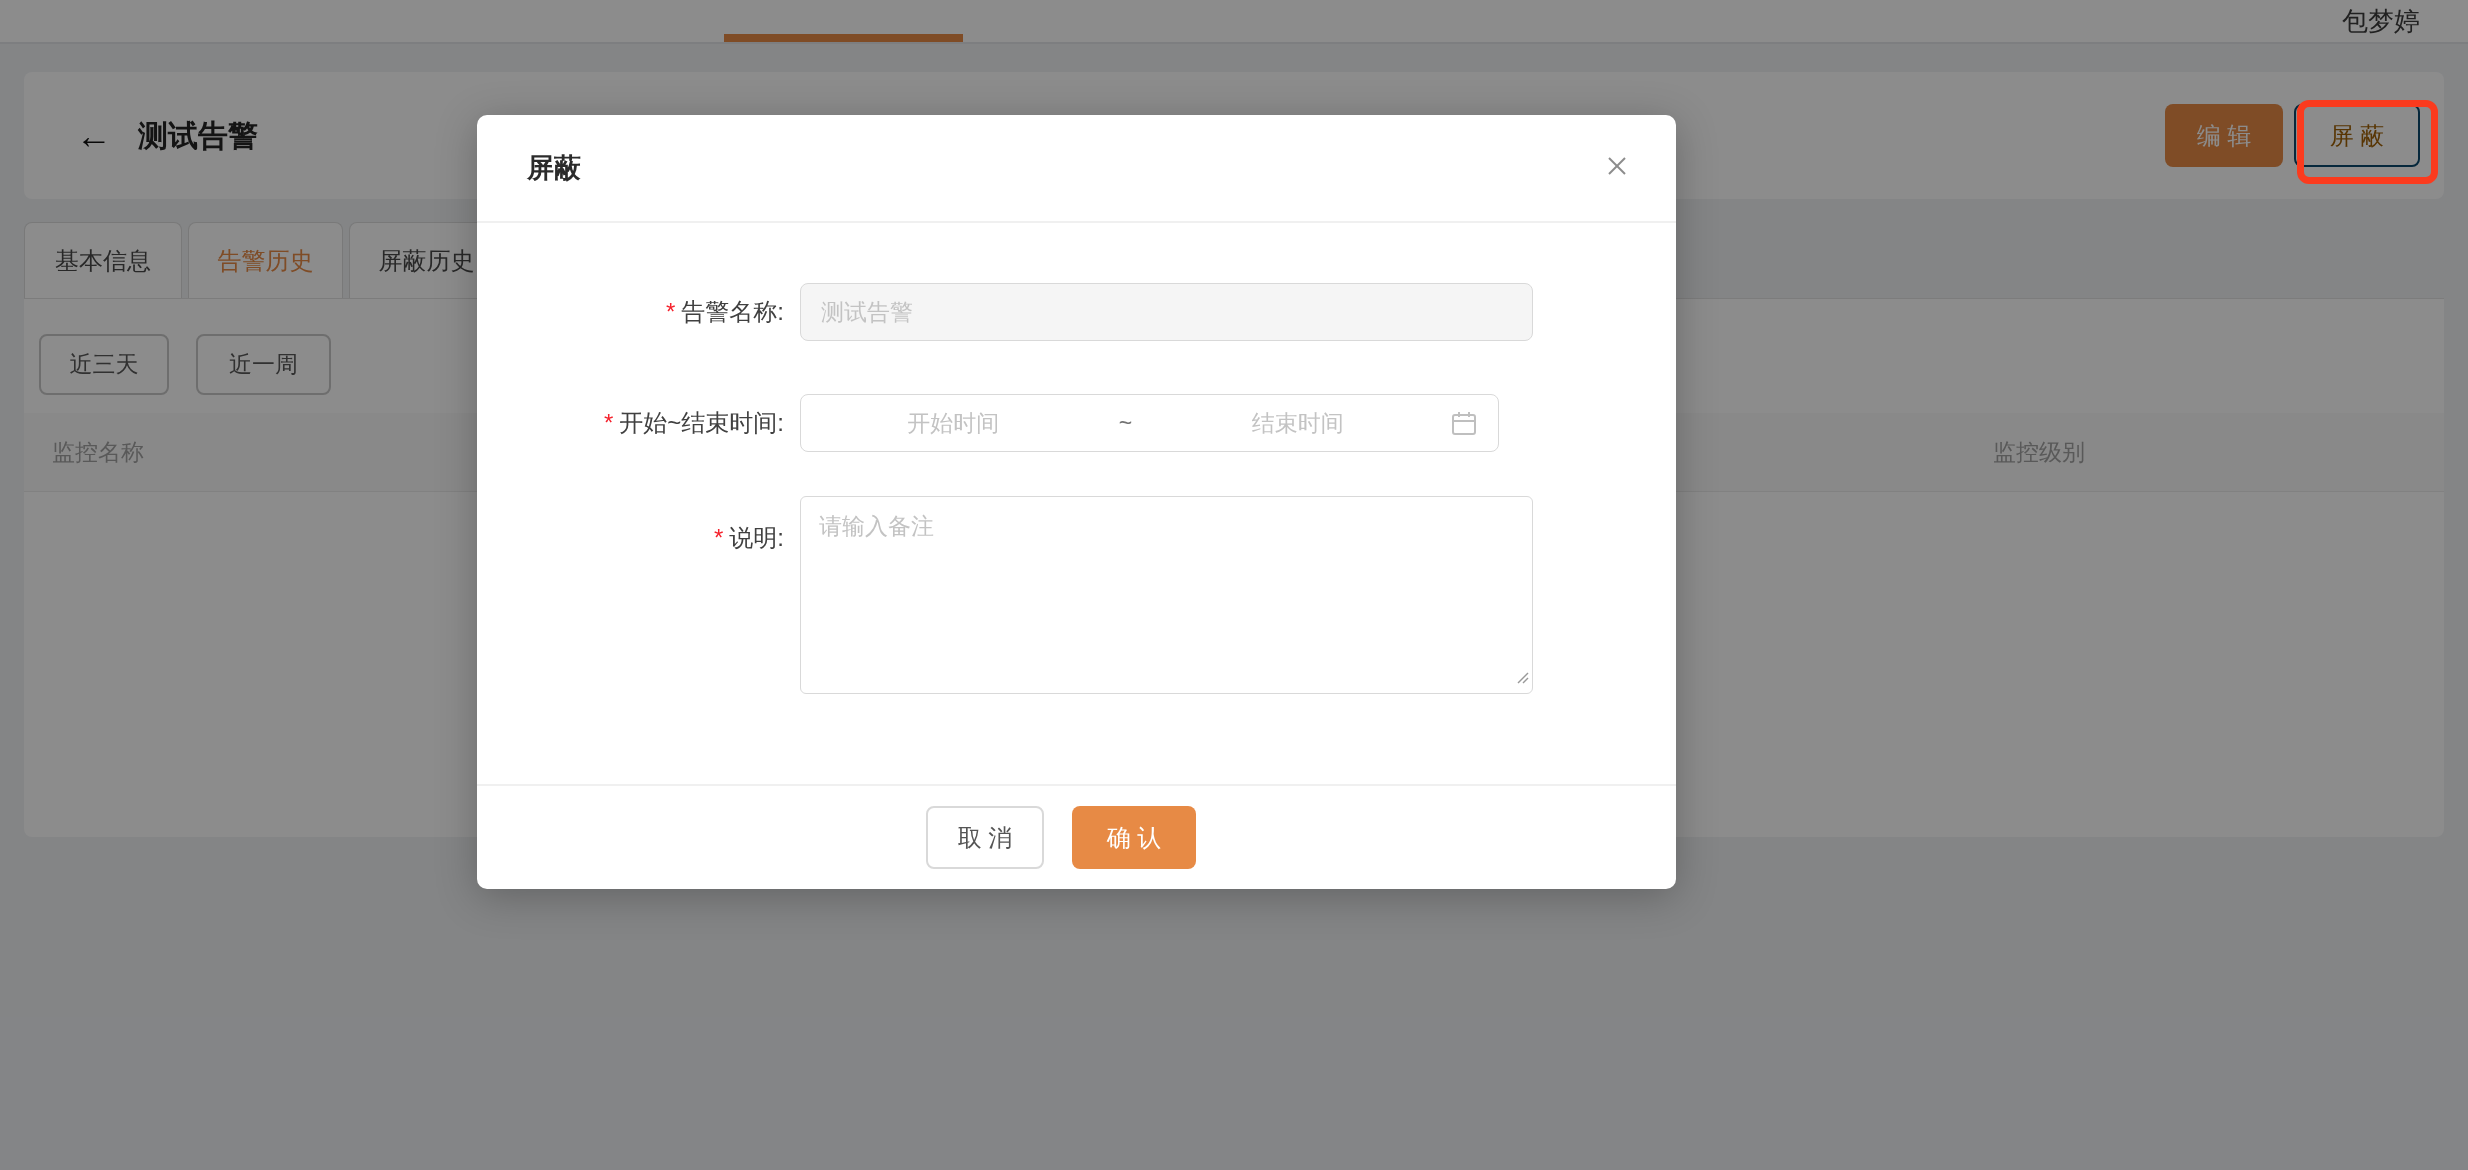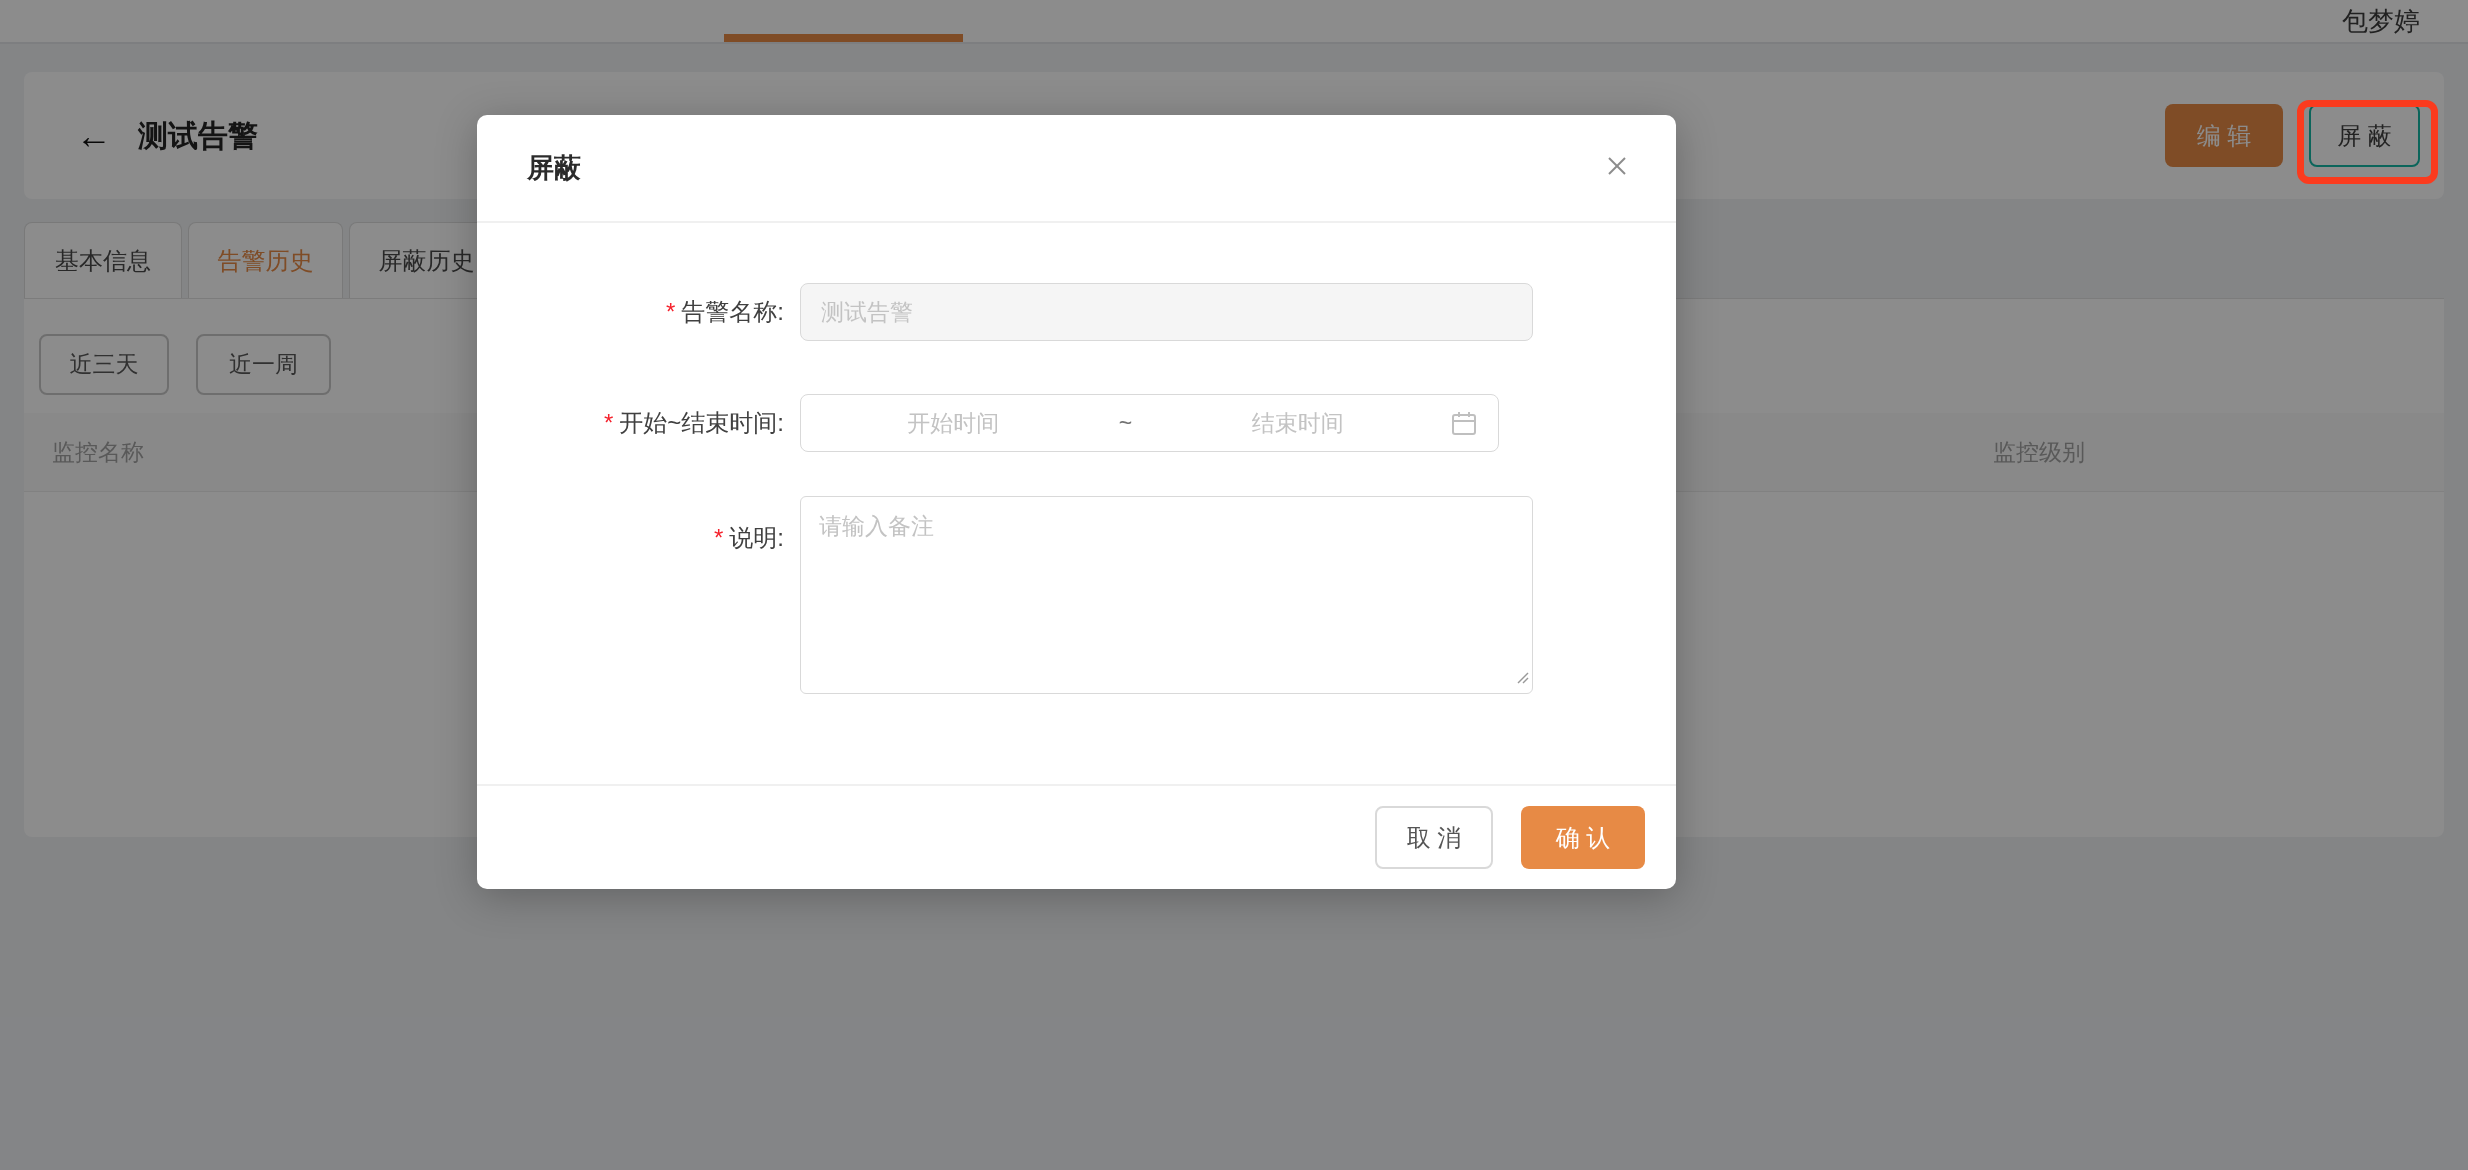--- a/index.html
+++ b/index.html
@@ -11,21 +11,21 @@
   .topbar { position:absolute; top:0; left:0; right:0; height:44px; background:#ffffff; border-bottom:2px solid #e4e6e9; z-index:1; }
   .topbar .nav-indicator { position:absolute; left:724px; bottom:0; width:239px; height:8px; background:#e78a45; }
   .topbar .username { position:absolute; right:48px; top:0; height:42px; line-height:42px; font-size:26px; color:#3d3d3d; }
 
   
   .header-card { position:absolute; left:24px; right:24px; top:72px; height:127px; background:#ffffff; border-radius:8px; z-index:1; }
   .back-icon { position:absolute; left:52px; top:50%; transform:translateY(-50%); font-size:36px; font-weight:600; color:#111; cursor:pointer; line-height:1; }
   .page-title { position:absolute; left:114px; top:50%; transform:translateY(-50%); font-size:30px; font-weight:700; color:#262626; }
   .hdr-btn { position:absolute; top:32px; height:63px; border-radius:8px; font-size:24px; display:flex; align-items:center; justify-content:center; cursor:pointer; }
   .edit-btn { right:161px; width:118px; background:#e78a45; color:#ffffff; border:none; }
-  .block-btn { right:24px; width:111px; background:#ffffff; color:#404040; border:2px solid #14b8a6; }
+  .block-btn { right:24px; width:126px; background:#ffffff; color:#a16207; border:2px solid #0c4a6e; }
 
   
   .annotation { position:absolute; left:2297px; top:100px; width:141px; height:84px; border:7px solid #fa3b1e; border-radius:12px; z-index:30; }
 
   
   .tabs { position:absolute; left:24px; top:222px; display:flex; gap:6px; z-index:1; }
   .tab { height:76px; background:#ffffff; border:1px solid #dcdcdc; border-bottom:none; border-radius:8px 8px 0 0; display:flex; align-items:center; justify-content:center; font-size:24px; color:#4a4a4a; cursor:pointer; }
   .tab.t1 { width:158px; } .tab.t2 { width:155px; } .tab.t3 { width:155px; }
   .tab.active { color:#e78a45; }
 
@@ -58,21 +58,21 @@
   .txt-input { width:733px; height:58px; border:1px solid #d9d9d9; border-radius:8px; background:#f5f5f5; font-size:23px; padding:0 20px; color:#595959; outline:none; }
   .txt-input:disabled { background:#f5f5f5; }
   input::placeholder, textarea::placeholder { color:#c3c3c3; opacity:1; }
   .range-picker { width:699px; height:58px; border:1px solid #d9d9d9; border-radius:8px; background:#ffffff; display:flex; align-items:center; cursor:pointer; }
   .range-part { flex:1; text-align:center; font-size:23px; color:#c3c3c3; }
   .range-sep { width:40px; text-align:center; font-size:23px; color:#737373; }
   .cal-icon { margin-right:20px; display:flex; }
   .textarea-wrap { position:relative; }
   .desc-textarea { width:733px; height:198px; border:1px solid #d9d9d9; border-radius:6px; background:#ffffff; font-size:23px; padding:14px 18px; resize:none; outline:none; font-family:inherit; color:#404040; display:block; }
   .resize-handle { position:absolute; right:4px; bottom:6px; pointer-events:none; }
-  .modal-footer { position:absolute; left:0; right:0; bottom:0; height:105px; border-top:2px solid #f0f0f0; display:flex; align-items:center; justify-content:flex-end; gap:28px; padding-right:31px; }
+  .modal-footer { position:absolute; left:0; right:0; bottom:0; height:105px; border-top:2px solid #f0f0f0; display:flex; align-items:center; justify-content:center; gap:28px; padding-right:31px; }
   .ftr-btn { height:63px; border-radius:8px; font-size:24px; display:flex; align-items:center; justify-content:center; cursor:pointer; }
   .cancel-btn { width:118px; background:#ffffff; border:2px solid #d9d9d9; color:#555555; }
   .confirm-btn { width:124px; background:#e78a45; border:none; color:#ffffff; }
 </style>
 </head>
 <body>
 
 <div class="screen">
 
   <div class="topbar">

